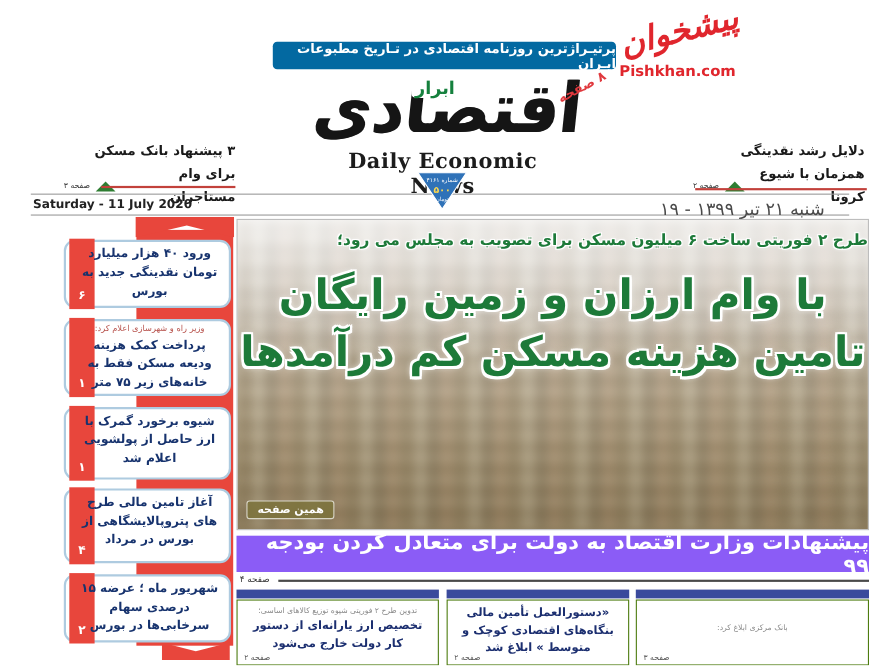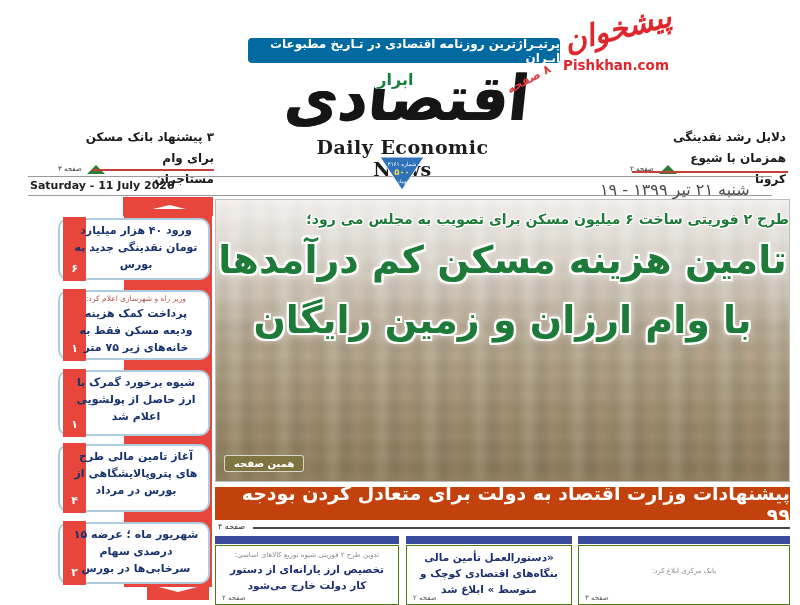--- a/index.html
+++ b/index.html
@@ -125,21 +125,21 @@
   .ll1 { margin-top:14px; } .ll2 { margin-top:22px; }
   .photo-tag {
     position:absolute; left:8px; bottom:9px; background:rgba(125,115,60,.85);
     color:#fff; font-size:10px; font-weight:bold; direction:rtl;
     padding:2px 9px; border-radius:3px; border:1px solid rgba(255,255,255,.7);
   }
 
   
   .banner {
     position:absolute; left:215px; top:487px; width:575px; height:33px;
-    background:#c2410c; color:#fff; direction:rtl;
+    background:#8b5cf6; color:#fff; direction:rtl;
     display:flex; align-items:center; justify-content:center;
     font-size:19px; font-weight:bold;
   }
   .banner-page { position:absolute; left:218px; top:522px; font-size:8px; color:#333; direction:rtl; }
   .banner-underline { position:absolute; left:253px; top:527px; width:537px; height:2px; background:#4a4a4a; }
 
   
   .bbox { position:absolute; top:536px; height:69px; }
   .bxA { left:215px; width:184px; }
   .bxB { left:406px; width:166px; }
@@ -253,22 +253,22 @@
       <div class="sb-body">
         <div class="sb-title">شهریور ماه ؛ عرضه ۱۵ درصدی سهام سرخابی‌ها در بورس</div>
       </div>
     </div>
   </div>
 
   <div class="photo">
     <div class="photo-noise"></div>
     <div class="photo-haze"></div>
     <div class="lead-kicker">طرح ۲ فوریتی ساخت ۶ میلیون مسکن برای تصویب به مجلس می رود؛</div>
+    <div class="lead-line ll2">با وام ارزان و زمین رایگان</div>
     <div class="lead-line ll1">تامین هزینه مسکن کم درآمدها</div>
-    <div class="lead-line ll2">با وام ارزان و زمین رایگان</div>
     <div class="photo-tag">همین صفحه</div>
   </div>
 
   <div class="banner">پیشنهادات وزارت اقتصاد به دولت برای متعادل کردن بودجه ۹۹</div>
   <div class="banner-page">صفحه ۴</div>
   <div class="banner-underline"></div>
 
   <div class="bbox bxA">
     <div class="bbar"></div>
     <div class="bbody">

